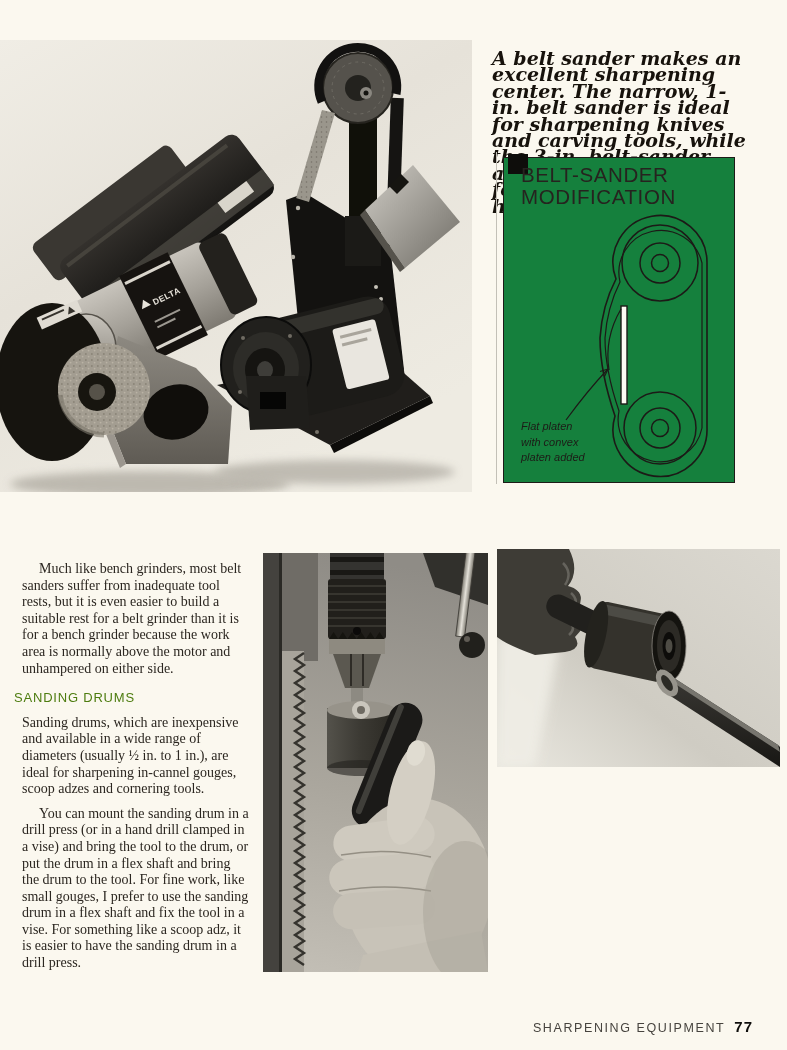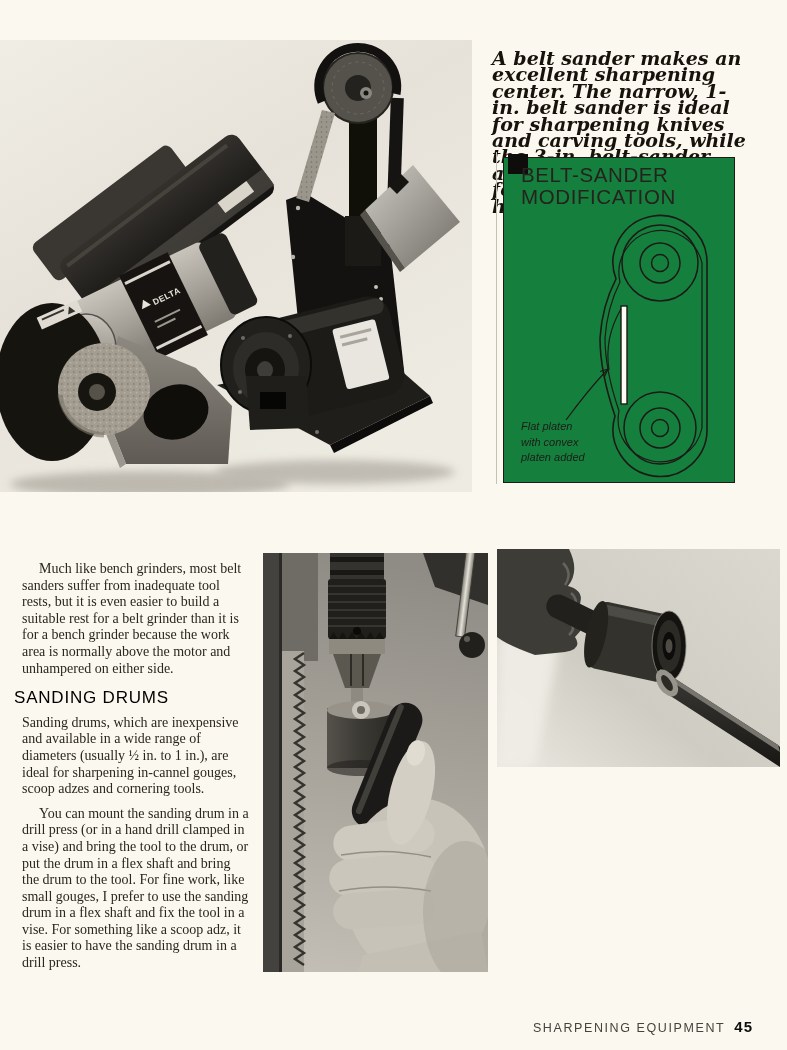--- a/index.html
+++ b/index.html
@@ -21,21 +21,21 @@
   
   .article{
     position:absolute;left:14px;top:553px;width:244px;
     font-size:14px;line-height:16.6px;color:#2b2620;
   }
   .article p{margin:8px;}
   .article p.indent{text-indent:17px;}
   .article h3{
     margin:13px 0 3px 0;
     font-family:"Liberation Sans",sans-serif;
-    font-size:17px;font-weight:400;letter-spacing:0.8px;color:#000000;
+    font-size:13px;font-weight:400;letter-spacing:0.8px;color:#4d7c0f;
   }
   
   .mod-box{
     position:absolute;left:503px;top:157px;width:232px;height:326px;
     background:#15803d;border:1.6px solid #1d1b18;box-sizing:border-box;
   }
   .corner-square{
     position:absolute;left:4px;top:-4px;width:20px;height:20px;background:#0e0d0b;
   }
   .mod-title{
@@ -395,16 +395,16 @@
       <polygon points="163,120 281,196 283,203 166,127" fill="#77756e"></polygon>
       <g transform="rotate(-33 170 134)">
         <ellipse cx="170" cy="134" rx="9" ry="15" fill="#97948c"></ellipse>
         <ellipse cx="170" cy="134" rx="4" ry="9" fill="#2b2a25"></ellipse>
       </g>
     </g>
   </svg>
 
 
   <footer class="footer">
-    <span class="sec">SHARPENING EQUIPMENT</span><span class="num">45</span>
+    <span class="sec">SHARPENING EQUIPMENT</span><span class="num">77</span>
   </footer>
 
 </div>
 
 </body></html>

